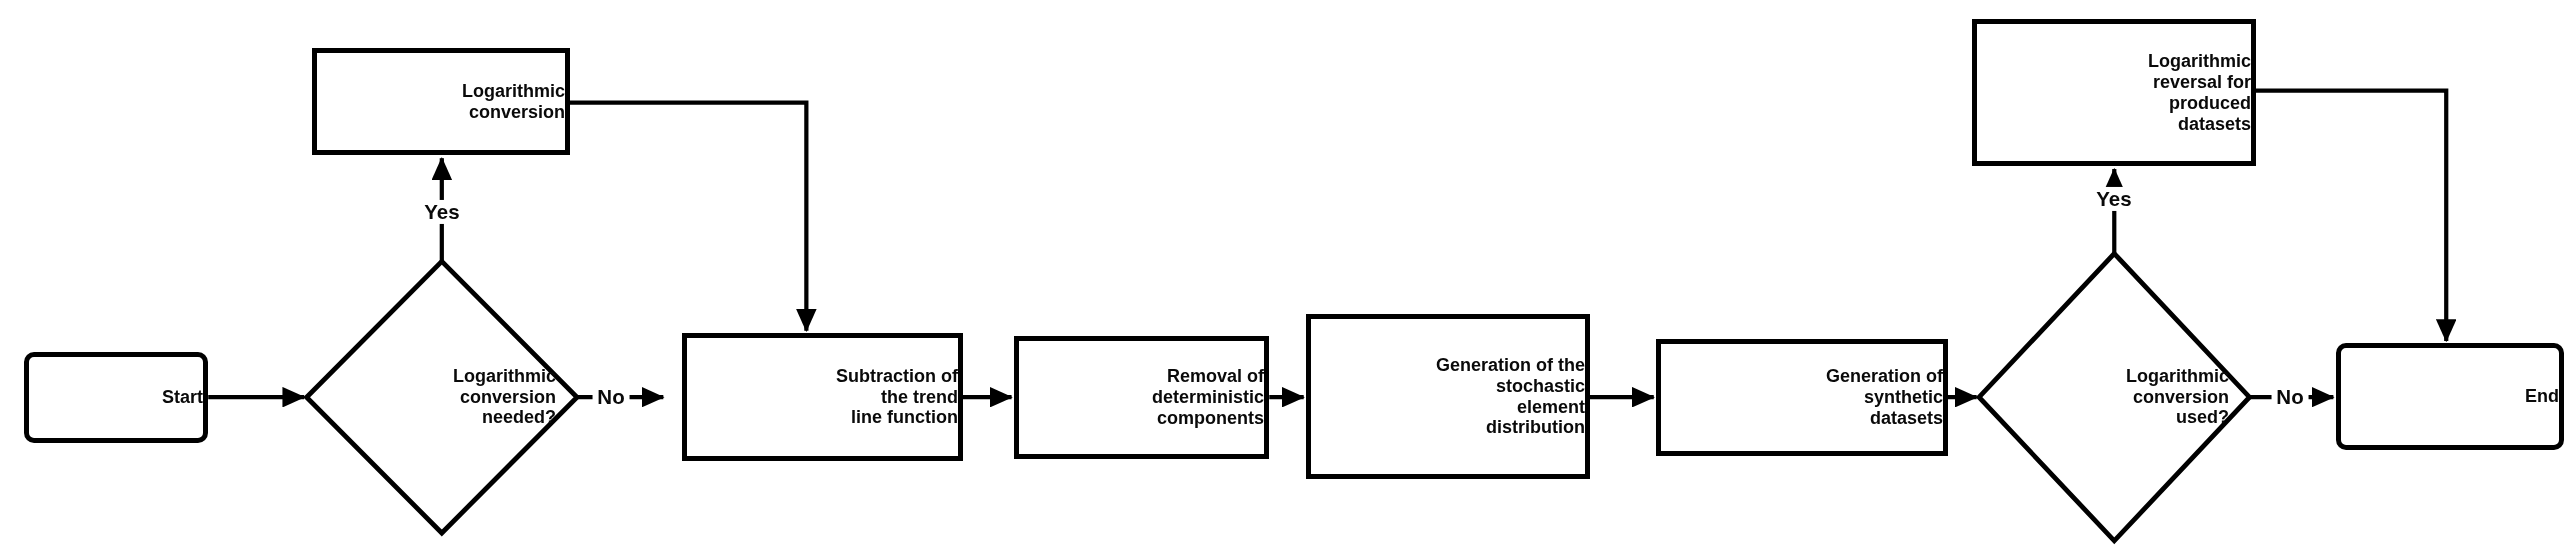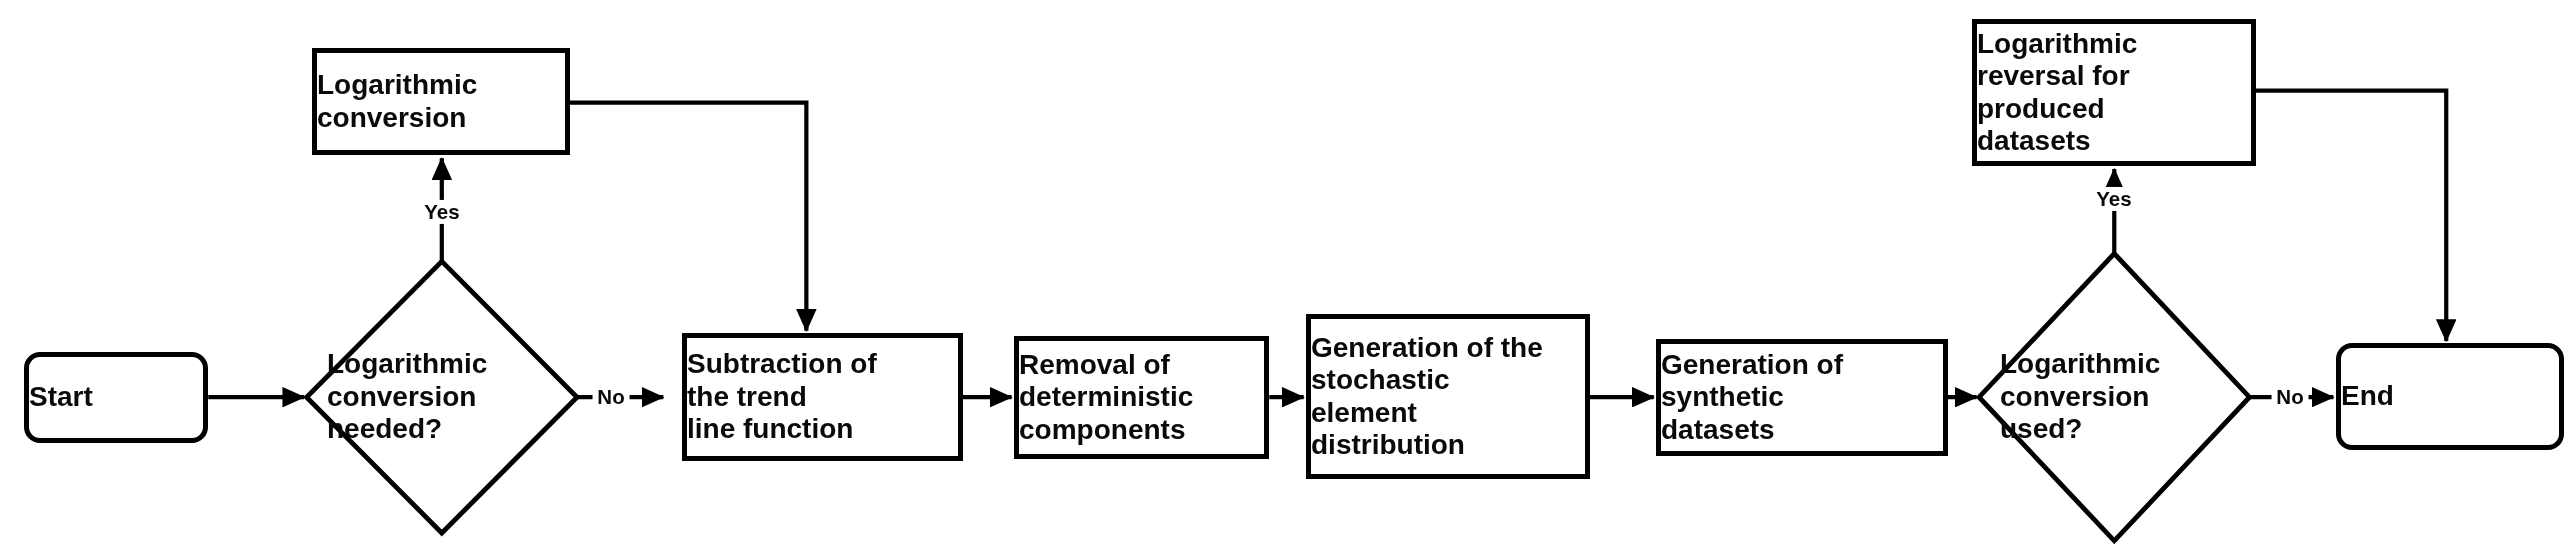--- a/index.html
+++ b/index.html
@@ -25,35 +25,35 @@
   .node {
     position: absolute;
     box-sizing: border-box;
     background: #ffffff;
     border: 5.4px solid #000000;
     display: flex;
     align-items: center;
     justify-content: center;
   }
   .terminator {
-    border-radius: 16px;
+    border-radius: 10px;
   }
   .decision-label {
     position: absolute;
     display: flex;
     align-items: center;
     justify-content: center;
   }
   .lbl {
     display: block;
     width: 100%;
-    text-align: left;
+    text-align: right;
     white-space: pre-line;
     font-weight: 700;
-    font-size: 28px;
+    font-size: 18px;
     line-height: 1.16;
     color: #0a0a0a;
   }
   .edge-label {
     position: absolute;
     transform: translate(-50%, -50%);
     background: #ffffff;
     color: #0a0a0a;
     font-weight: 700;
     font-size: 20.5px;

